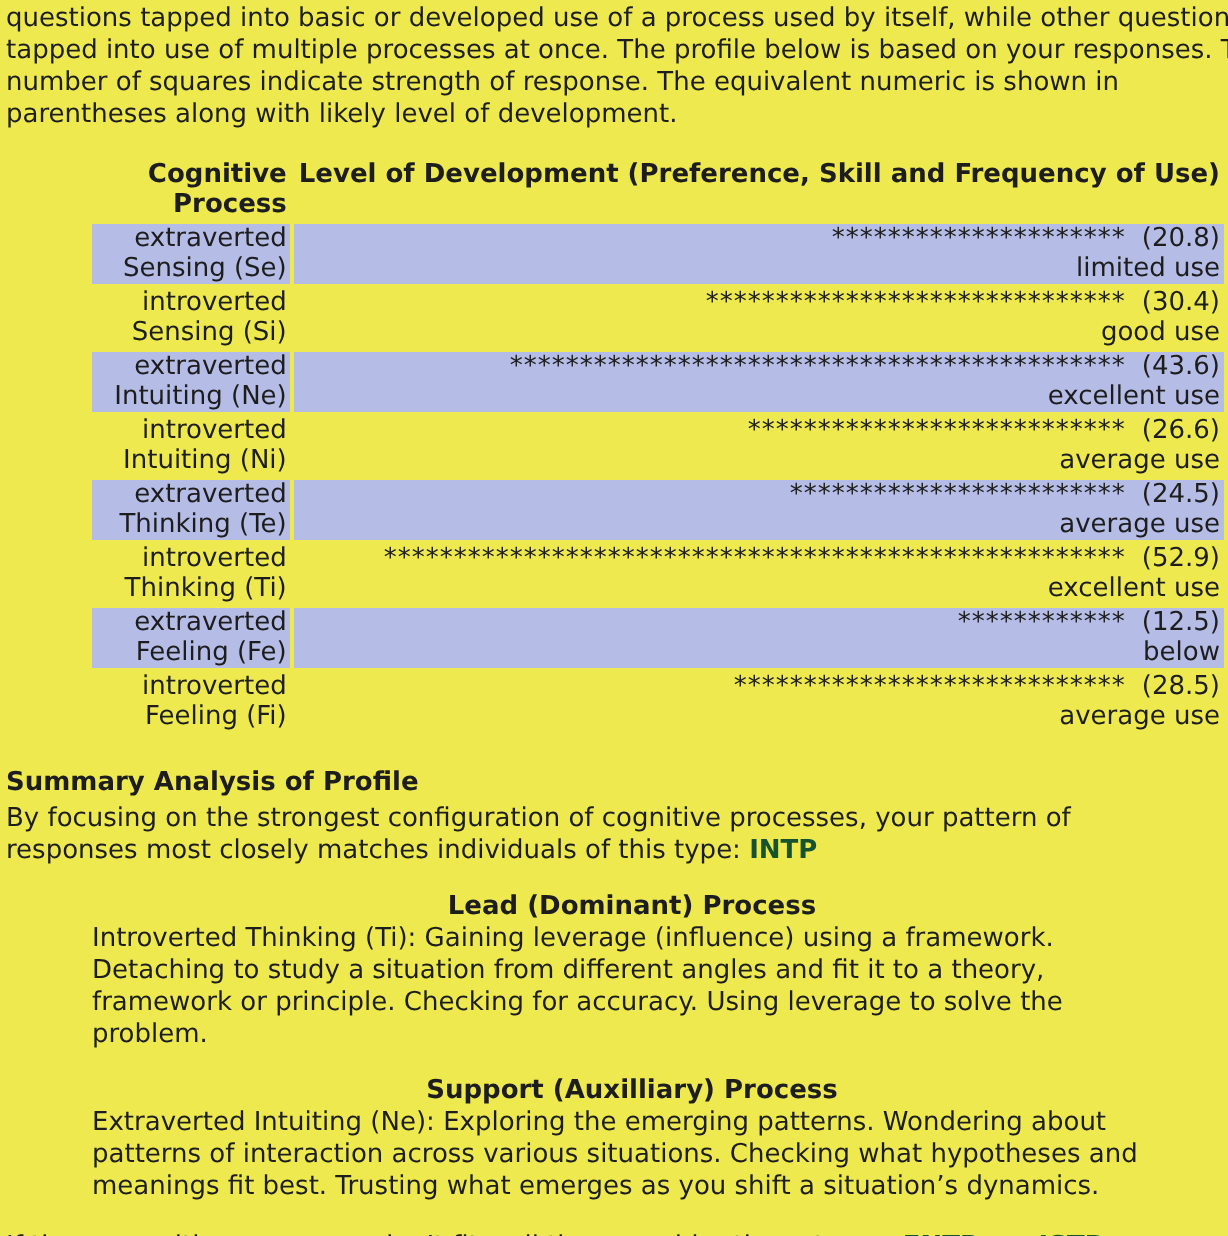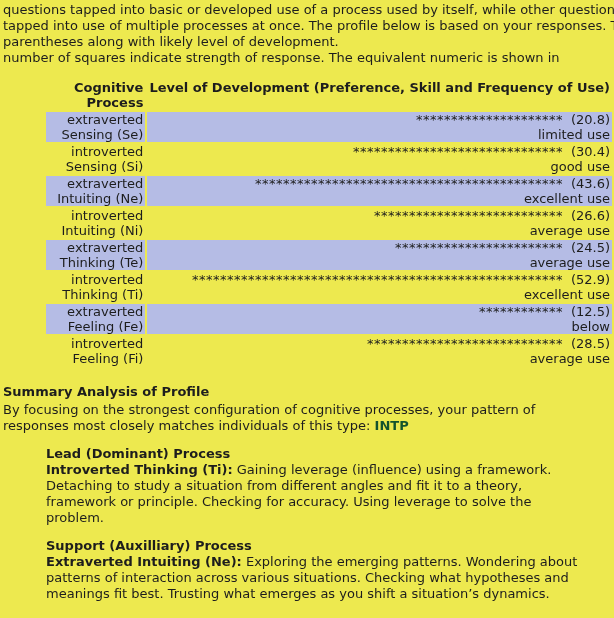--- a/index.html
+++ b/index.html
@@ -28,33 +28,33 @@
   td.process-cell { width:96px; }
   td.bar-cell { width:420px; white-space:nowrap; }
   .stars { letter-spacing:0.5px; }
   .bar-value { margin-left:8px; letter-spacing:0;margin-top:41px; }
 
   .summary-heading { font-weight:bold; margin:16px 0 0 3px; line-height:16px; }
   .summary-text { margin:2px 0 0 3px; width:596px; line-height:16px; }
   .type-link { color:#14532d; font-weight:bold; text-decoration:none; }
 
   .process-block { margin:12px 0 0 46px; width:540px; line-height:16px; }
-  .process-block .block-title { font-weight:bold; }
-  .process-name { font-weight:bold; }
+  .process-block .block-title { font-weight:bold;text-align:center; }
+  .process-name { font-weight:normal; }
 
   .footer-line { margin:14px 0 0 3px; white-space:nowrap; line-height:16px; }
 </style>
 </head>
 <body>
 
 <div class="intro">
   <div class="intro-line">questions tapped into basic or developed use of a process used by itself, while other questions</div>
   <div class="intro-line">tapped into use of multiple processes at once. The profile below is based on your responses. The</div>
+  <div class="intro-line">number of squares indicate strength of response. The equivalent numeric is shown in</div>
   <div class="intro-line">parentheses along with likely level of development.</div>
-  <div class="intro-line">number of squares indicate strength of response. The equivalent numeric is shown in</div>
 </div>
 
 <table class="profile">
   <thead>
     <tr>
       <th class="col-process">Cognitive Process</th>
       <th class="col-level">Level of Development (Preference, Skill and Frequency of Use)</th>
     </tr>
   </thead>
   <tbody>

